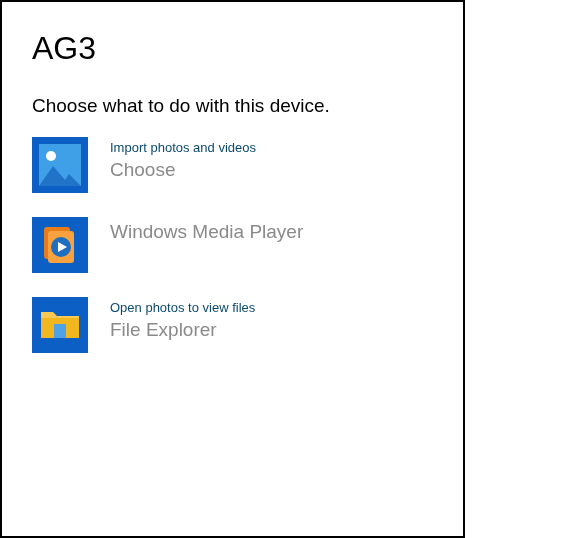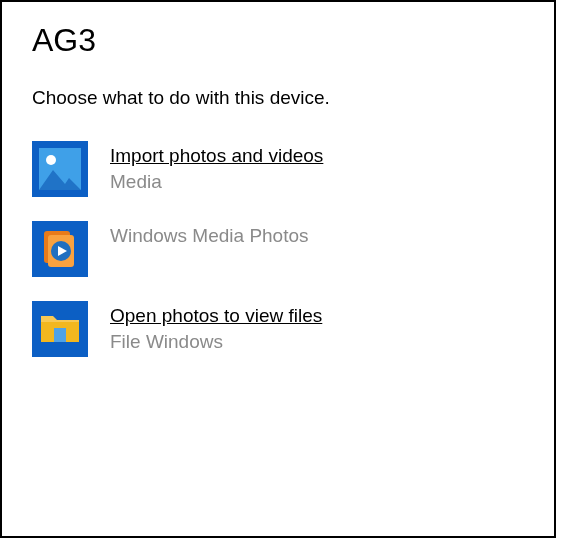--- a/index.html
+++ b/index.html
@@ -7,37 +7,37 @@
       padding: 0;
       box-sizing: border-box;
     }
     body {
       font-family: 'Segoe UI', Tahoma, sans-serif;
       background: #fff;
       width: 582px;
       height: 538px;
     }
     .window {
-      width: 556px;
+      width: 465px;
       height: 538px;
       border: 2px solid #000;
       background: #fff;
-      padding: 20px 30px;
+      padding: 28px 30px;
     }
     .title {
       font-size: 32px;
       font-weight: 400;
       color: #000;
       margin-bottom: 28px;
     }
     .subtitle {
       font-size: 19px;
       color: #000;
       font-weight: 400;
-      margin-bottom: 32px;
+      margin-bottom: 20px;
     }
     .options {
       display: flex;
       flex-direction: column;
       gap: 24px;
     }
     .option {
       display: flex;
       align-items: flex-start;
       gap: 22px;
@@ -52,25 +52,24 @@
       align-items: center;
       justify-content: center;
     }
     .option-text {
       display: flex;
       flex-direction: column;
       justify-content: center;
       padding-top: 2px;
     }
     .option-title {
-      font-size: 19px;
-      color: #000000;
+      font-size: 13px;
+      color: #0c4a6e;
       font-weight: 400;
       line-height: 1.35;
-      text-decoration: underline;
     }
     .option-subtitle {
       font-size: 19px;
       color: #8a8a8a;
       font-weight: 400;
       line-height: 1.35;
     }
   </style>
 </head>
 <body>
@@ -84,47 +83,47 @@
     <div class="option">
       <div class="option-icon">
         <svg width="42" height="42" viewBox="0 0 42 42">
           <rect x="0" y="0" width="42" height="42" fill="#3fa0e8"></rect>
           <circle cx="12" cy="12" r="5" fill="#fff"></circle>
           <polygon points="0,42 14,22 26,36 30,30 42,42" fill="#2073c7"></polygon>
         </svg>
       </div>
       <div class="option-text">
         <div class="option-title">Import photos and videos</div>
-        <div class="option-subtitle">Media</div>
+        <div class="option-subtitle">Choose</div>
       </div>
     </div>
 
     <div class="option">
       <div class="option-icon">
         <svg width="44" height="44" viewBox="0 0 44 44">
           <rect x="6" y="4" width="26" height="32" rx="3" fill="#e87b1a"></rect>
           <rect x="10" y="8" width="26" height="32" rx="3" fill="#f9a23f"></rect>
           <circle cx="23" cy="24" r="10" fill="#1f6fc0"></circle>
           <polygon points="20,19 20,29 29,24" fill="#fff"></polygon>
         </svg>
       </div>
       <div class="option-text">
-        <div class="option-subtitle">Windows Media Photos</div>
+        <div class="option-subtitle">Windows Media Player</div>
       </div>
     </div>
 
     <div class="option">
       <div class="option-icon">
         <svg width="46" height="46" viewBox="0 0 46 46">
           <path d="M4 10 L4 36 L42 36 L42 14 L20 14 L16 10 Z" fill="#f7c955"></path>
           <rect x="4" y="16" width="38" height="20" fill="#f2b71f"></rect>
           <rect x="17" y="22" width="12" height="14" fill="#4fa2e6"></rect>
         </svg>
       </div>
       <div class="option-text">
         <div class="option-title">Open photos to view files</div>
-        <div class="option-subtitle">File Windows</div>
+        <div class="option-subtitle">File Explorer</div>
       </div>
     </div>
 
 
   </div>
 </div>
 
 </body></html>

